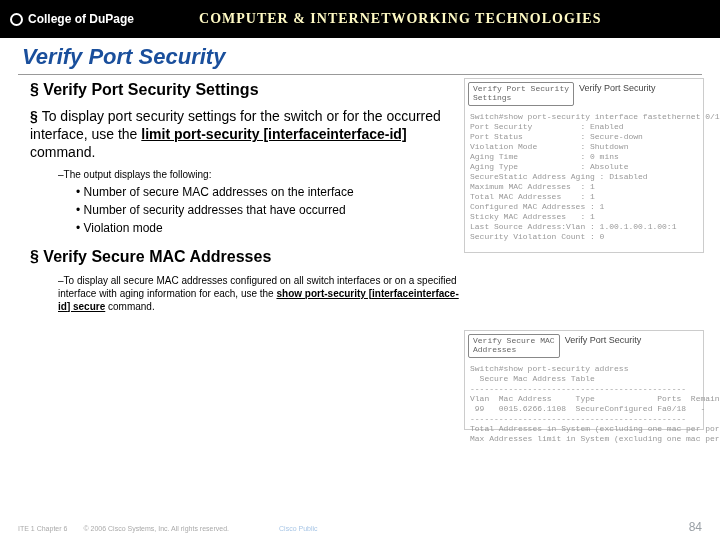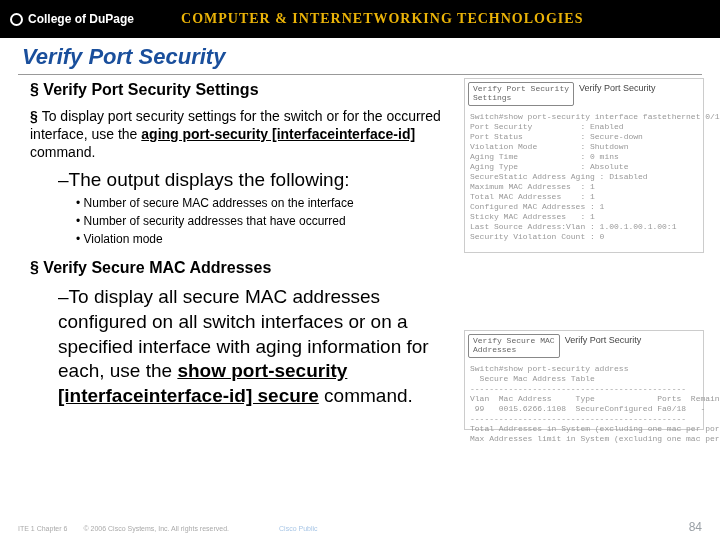--- a/index.html
+++ b/index.html
@@ -1,29 +1,29 @@
 <!DOCTYPE html>
 <html><head>
 <meta charset="utf-8">
 <style>
   * { box-sizing: border-box; margin: 0; padding: 0; }
   body { width: 720px; height: 540px; font-family: Arial, Helvetica, sans-serif; background: #fff; position: relative; overflow: hidden; }
   .header { height: 38px; background: #000; display: flex; align-items: center; }
   .logo-block { display: flex; align-items: center; padding-left: 10px; color: #fff; justify-content: center; }
   .logo-circle { width: 13px; height: 13px; border: 2px solid #fff; border-radius: 50%; margin-right: 5px; }
   .logo-text { font-size: 12px; font-weight: bold; }
-  .header-title { color: #eab308; font-weight: bold; font-size: 14px; letter-spacing: 1px; margin-left: 47px; font-family: Georgia, serif; }
+  .header-title { color: #fef9c3; font-weight: bold; font-size: 14px; letter-spacing: 1px; margin-left: 65px; font-family: Georgia, serif; }
   .title { color: #1a4f9c; font-size: 22px; font-weight: bold; font-style: italic; padding: 6px 0 4px 22px; }
   .divider { border: none; border-top: 1px solid #999; margin: 0 18px 6px 18px; }
   .content { position: relative; padding: 0 18px; }
   .bullet1 { font-size: 16px; font-weight: bold; margin: 4px 0 8px 12px; }
   .bullet1::before { content: "§ "; }
   .bullet2 { font-size: 14px; margin: 4px 0 6px 12px; max-width: 420px; line-height: 1.3; }
   .bullet2::before { content: "§ "; font-weight: bold; }
-  .dash { font-size: 19px; margin: 4px 0 4px 40px; max-width: 400px; line-height: 1.3; }
+  .dash { font-size: 10px; margin: 4px 0 4px 40px; max-width: 400px; line-height: 1.3; }
   .dash::before { content: "–"; }
   .dot { font-size: 12px; margin: 3px 0 3px 58px; max-width: 380px; line-height: 1.25; }
   .dot::before { content: "• "; }
   .showcmd { font-weight: bold; text-decoration: underline; }
   .panel { position: absolute; border: 1px solid #ccc; background: #fff; font-family: "Courier New", monospace; font-size: 8px; color: #888; filter: blur(0.5px); }
   .panel-head { display: flex; }
   .panel-btn { border: 1px solid #888; padding: 2px 4px; font-size: 8px; color: #666; border-radius: 2px; margin: 3px; white-space: pre; line-height: 1.1; }
   .panel-label { font-size: 9px; color: #444; padding: 4px 2px; font-family: Arial; filter: none; }
   .panel-body { padding: 3px 5px; white-space: pre; line-height: 1.25; color: #999; }
   .panel1 { top: 78px; right: 16px; width: 240px; height: 175px; }
@@ -45,21 +45,21 @@
 </div>
 
 <div class="title">Verify Port Security</div>
 <hr class="divider">
 
 <div class="content">
 
   <div class="bullet1">Verify Port Security Settings</div>
 
   <div class="bullet2">
-    <span>To display port security settings for the switch or for the occurred interface, use the </span><span class="showcmd">aging port-security [interfaceinterface-id]</span><span> command.</span>
+    <span>To display port security settings for the switch or for the occurred interface, use the </span><span class="showcmd">limit port-security [interfaceinterface-id]</span><span> command.</span>
   </div>
 
   <div class="dash">The output displays the following:</div>
   <div class="dot">Number of secure MAC addresses on the interface</div>
   <div class="dot">Number of security addresses that have occurred</div>
   <div class="dot">Violation mode</div>
 
   <div class="bullet1" style="margin-top:12px">Verify Secure MAC Addresses</div>
 
   <div class="dash" style="max-width:410px"><span>To display all secure MAC addresses configured on all switch interfaces or on a specified interface with aging information for each, use the </span><span class="showcmd">show port-security [interfaceinterface-id] secure</span><span> command.</span></div>

